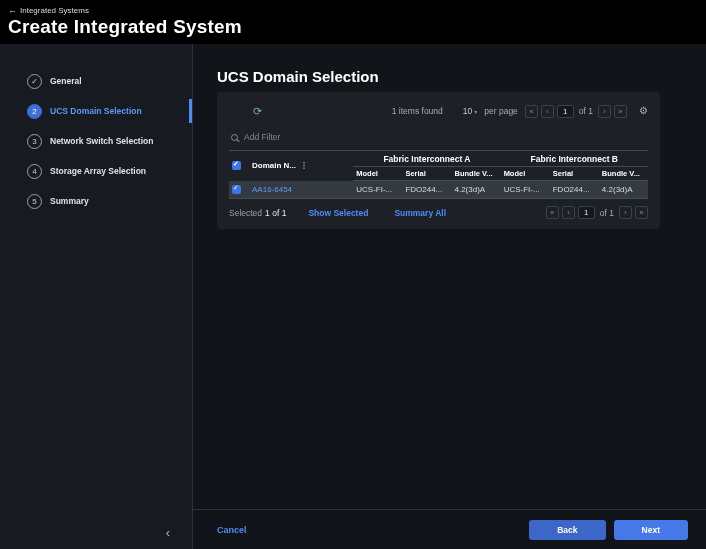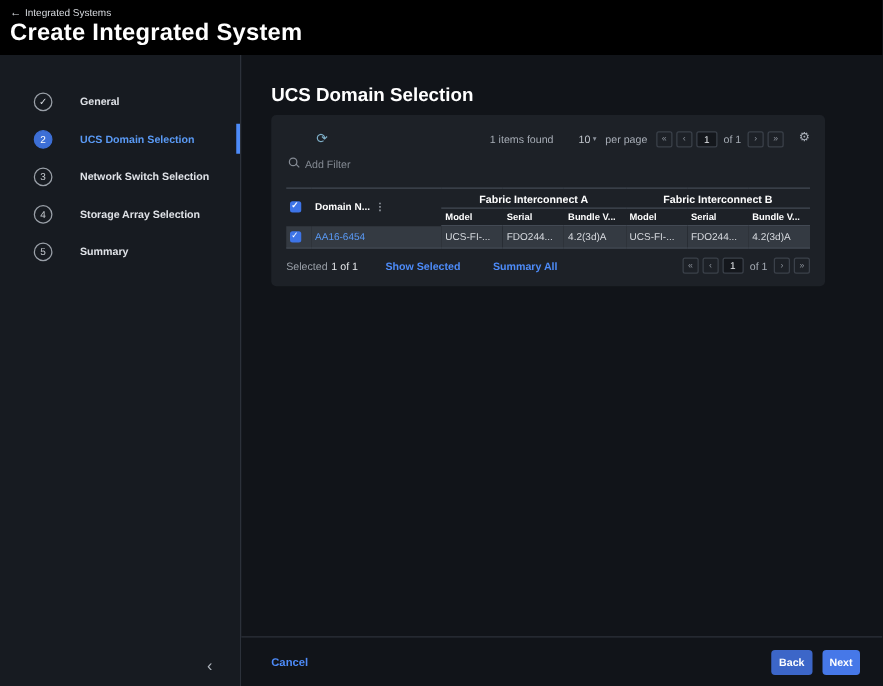--- a/index.html
+++ b/index.html
@@ -11,21 +11,21 @@
   .topbar { height:44px; background:#000; padding:5px 0 0 8px; flex-shrink:0; }
   .breadcrumb { font-size:8px; color:#d9dce1; display:flex; align-items:center; gap:3px; cursor:pointer; }
   .breadcrumb .arrow { font-size:9px; }
   .page-title { font-size:19px; font-weight:bold; color:#fff; margin-top:1px; letter-spacing:.2px; }
 
   
   .body { flex:1; display:flex; background:#111419; min-height:0; }
 
   
   .sidebar { width:193px; background:#171b21; border-right:1px solid #2c313a; position:relative; padding-top:22px; flex-shrink:0; }
-  .step { display:flex; align-items:center; gap:22px; padding-left:27px; height:30px; position:relative; cursor:pointer; }
+  .step { display:flex; align-items:center; gap:8px; padding-left:27px; height:30px; position:relative; cursor:pointer; }
   .step-circle { width:15px; height:15px; border-radius:50%; border:1px solid #9aa0a8; color:#c6cad0;
                  font-size:8px; display:flex; align-items:center; justify-content:center; flex-shrink:0; }
   .step-label { font-size:8.5px; font-weight:bold; color:#dfe2e7; }
   .step.completed .step-num { font-size:0; }
   .step.completed .step-num::after { content:"\2713"; font-size:8px; color:#d6dae0; }
   .step.active .step-circle { background:#3d6fd6; border-color:#3d6fd6; color:#fff; }
   .step.active .step-label { color:#5a9af5; }
   .step.active::after { content:""; position:absolute; right:0; top:3px; bottom:3px; width:3px; background:#4d8bf8; }
   .collapse-btn { position:absolute; bottom:10px; right:22px; color:#aeb4bc; font-size:13px; cursor:pointer; line-height:1; }
 
@@ -42,21 +42,21 @@
   .per-page { display:flex; align-items:center; gap:2px; cursor:pointer; color:#c3c8cf;margin-left:13px; }
   .caret { font-size:6px; color:#8b919a; }
   .pagination { display:flex; align-items:center; gap:3px; }
   .pg-btn { width:13px; height:13px; border:1px solid #3b414a; border-radius:2px; color:#8b919a;
             font-size:7px; display:flex; align-items:center; justify-content:center; cursor:pointer; background:transparent; }
   .page-input { width:17px; height:13px; background:#14171c; border:1px solid #3b414a; color:#e3e6ea;
                 font-size:8px; text-align:center; border-radius:2px; font-family:inherit; }
   .page-of { color:#a7adb6; margin:0 2px; }
   .gear-btn { font-size:10px; color:#a7adb6; margin-left:5px; cursor:pointer; line-height:1; }
 
-  .filterbar { display:flex; align-items:flex-start; gap:6px; height:22px; margin:2px 0 2px 2px; }
+  .filterbar { display:flex; align-items:center; gap:6px; height:22px; margin:2px 0 2px 2px; }
   .search-icon { width:7px; height:7px; border:1px solid #858b94; border-radius:50%; position:relative; flex-shrink:0; }
   .search-icon::after { content:""; position:absolute; width:4px; height:1px; background:#858b94; transform:rotate(45deg); right:-3px; bottom:-1px; }
   .filter-input { background:transparent; border:none; outline:none; color:#d9dce1; font-size:8.5px; width:200px; font-family:inherit; }
   .filter-input::placeholder { color:#858b94; }
 
   table { width:100%; border-collapse:collapse; font-size:8px; color:#d9dce1; table-layout:fixed; }
   thead { border-top:1px solid #434a54; }
   th { font-weight:bold; color:#fff; padding:2px 3px; text-align:left; white-space:nowrap; overflow:hidden; }
   .group-th { text-align:center; font-size:8.5px; border-bottom:1px solid #434a54; padding-top:3px;margin-top:39px; }
   tr.sub-header th { border-bottom:1px solid #434a54; font-size:7.5px; }
@@ -72,21 +72,21 @@
   .blue-link { color:#4d8bf8; font-weight:bold; cursor:pointer; }
   .show-selected { margin-left:22px; }
   .unselect-all { margin-left:26px; }
   .tfootbar .pagination { margin-left:auto; }
 
   
   .wfooter { position:absolute; bottom:0; left:0; right:0; height:40px; border-top:1px solid #2c313a;
              display:flex; align-items:center; padding:0 18px 0 24px; background:#111419; }
   .cancel-link { color:#4d8bf8; font-weight:bold; font-size:9px; cursor:pointer; }
   .btns { margin-left:auto; display:flex; gap:8px; }
-  .btn { color:#fff; font-size:8.5px; font-weight:bold; border:none; border-radius:3px; padding:5px 6px; cursor:pointer; font-family:inherit; }
+  .btn { color:#fff; font-size:8.5px; font-weight:bold; border:none; border-radius:3px; padding:5px 28px; cursor:pointer; font-family:inherit; }
   .btn.back { background:#3c66c8; }
   .btn.next { background:#4678e8; }
 </style>
 </head>
 <body>
 
 <div class="app">
 
   <header class="topbar">
     <div class="breadcrumb">

